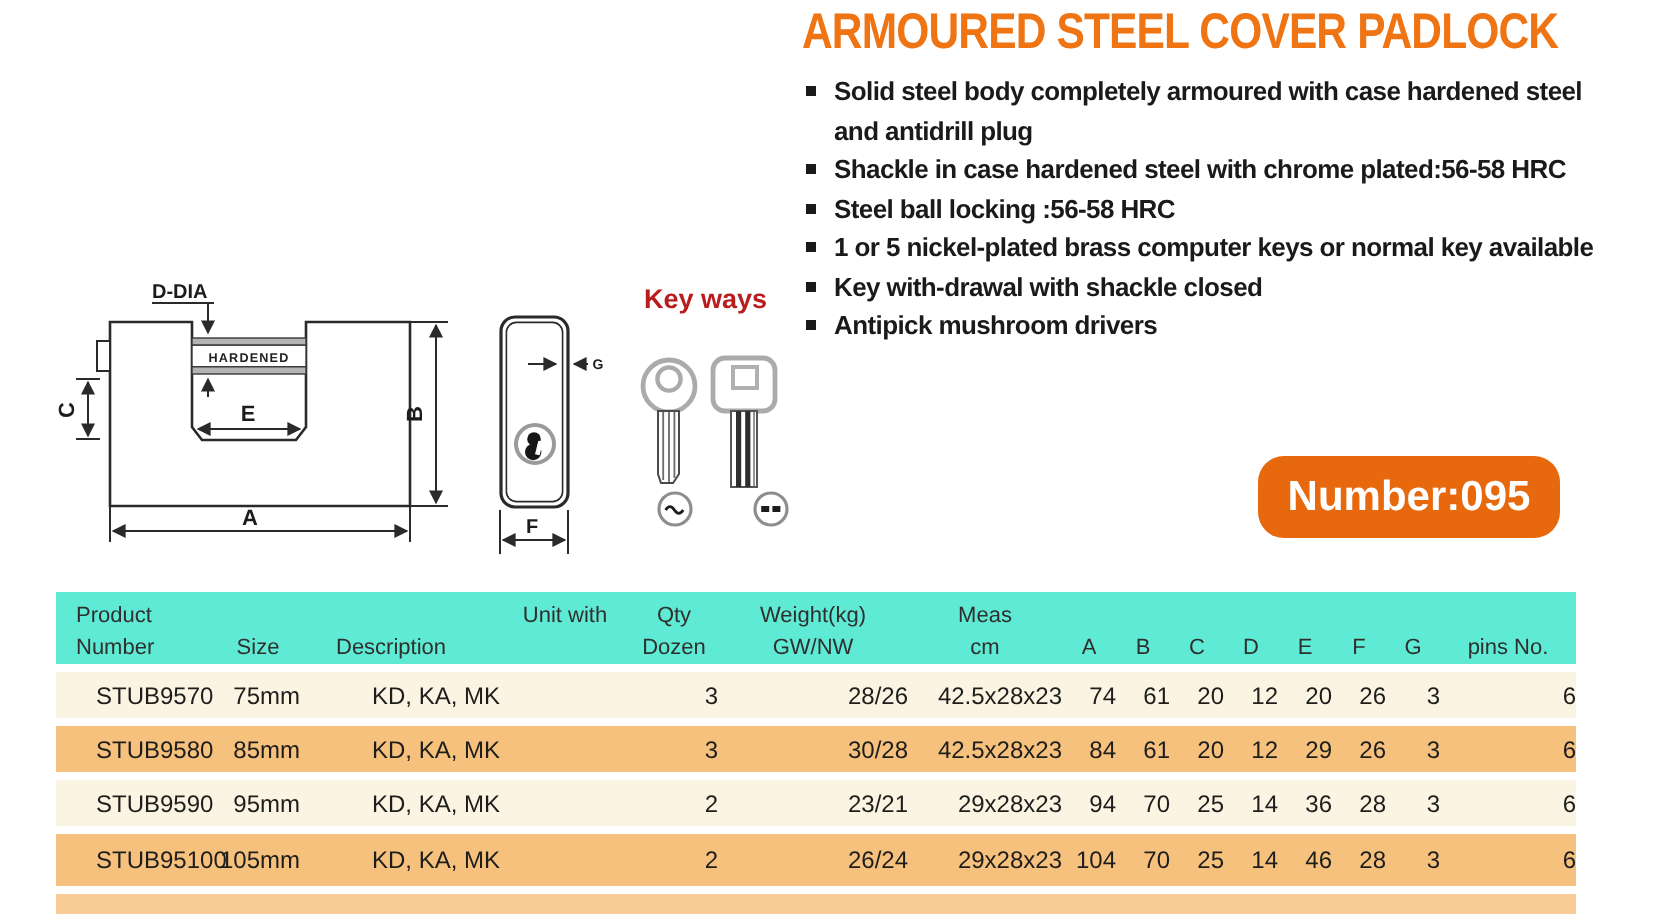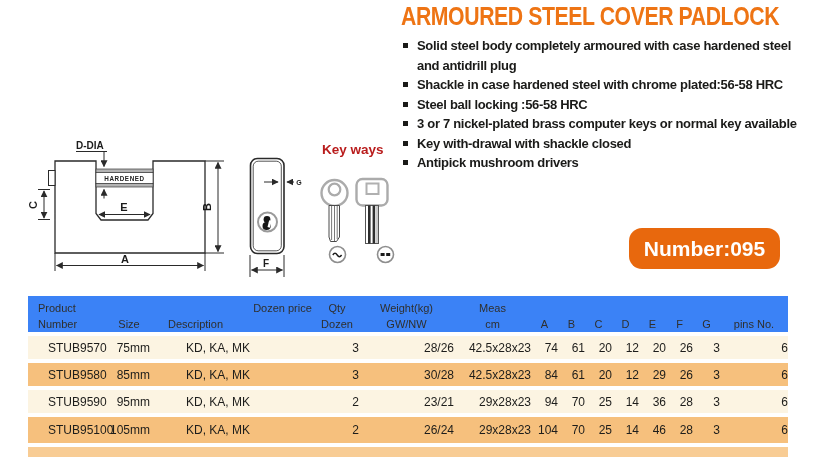--- a/index.html
+++ b/index.html
@@ -52,21 +52,21 @@
     color:#ffffff; font-size:21px; font-weight:bold; letter-spacing:0;
   }
 
   
   .spec-table { position:absolute; left:28px; top:296px; width:760px; }
   .tgrid {
     display:grid;
     grid-template-columns:80px 42px 100px 65px 44px 95px 77px repeat(7,27px) 68px;
   }
   .thead {
-    background:#3b82f6; height:36px;
+    background:#5eead4; height:36px;
     grid-template-rows:17px 15px; padding-top:3px;
     font-size:11px; color:#2f2f2d;
     margin-bottom:4px;
   }
   .thead .hcell { display:flex; align-items:center; justify-content:center; }
   .thead .hleft { justify-content:flex-start; padding-left:10px; }
   .thead .hdesc { justify-content:flex-start; padding-left:18px; }
   .trow {
     height:23px; margin-bottom:4px;
     font-size:12px; color:#1d1d1b;
@@ -83,21 +83,21 @@
 </head>
 <body>
 
 <div class="page-title">ARMOURED STEEL COVER PADLOCK</div>
 
 <div class="features">
     <div class="feature"><span class="bullet"></span><span>Solid steel body completely armoured with case hardened steel
 and antidrill plug</span></div>
     <div class="feature"><span class="bullet"></span><span>Shackle in case hardened steel with chrome plated:56-58 HRC</span></div>
     <div class="feature"><span class="bullet"></span><span>Steel ball locking :56-58 HRC</span></div>
-    <div class="feature"><span class="bullet"></span><span>3 or 7 nickel-plated brass computer keys or normal key available</span></div>
+    <div class="feature"><span class="bullet"></span><span>1 or 5 nickel-plated brass computer keys or normal key available</span></div>
     <div class="feature"><span class="bullet"></span><span>Key with-drawal with shackle closed</span></div>
     <div class="feature"><span class="bullet"></span><span>Antipick mushroom drivers</span></div>
   </div>
 
 <svg id="front-view" width="215" height="152" viewBox="20 128 215 152" xmlns="http://www.w3.org/2000/svg">
   <defs>
     <marker id="arr" viewBox="0 0 10 10" refX="9" refY="5" markerWidth="7" markerHeight="7" orient="auto-start-reverse">
       <path d="M0 0 L10 5 L0 10 z" fill="#2a2a2a"></path>
     </marker>
   </defs>
@@ -182,21 +182,21 @@
 <div class="series-badge">
   <span>Number:095</span>
 </div>
 
 <div class="spec-table">
   <div class="tgrid thead">
     <div class="hcell hleft" style="grid-column:1;grid-row:1">Product</div>
     <div class="hcell hleft" style="grid-column:1;grid-row:2">Number</div>
     <div class="hcell" style="grid-column:2;grid-row:2">Size</div>
     <div class="hcell hdesc" style="grid-column:3;grid-row:2">Description</div>
-    <div class="hcell" style="grid-column:4;grid-row:1">Dozen price</div>
+    <div class="hcell" style="grid-column:4;grid-row:1">Unit with</div>
     <div class="hcell" style="grid-column:5;grid-row:1">Qty</div>
     <div class="hcell" style="grid-column:5;grid-row:2">Dozen</div>
     <div class="hcell" style="grid-column:6;grid-row:1">Weight(kg)</div>
     <div class="hcell" style="grid-column:6;grid-row:2">GW/NW</div>
     <div class="hcell" style="grid-column:7;grid-row:1">Meas</div>
     <div class="hcell" style="grid-column:7;grid-row:2">cm</div>
     <div class="hcell" style="grid-column:8;grid-row:2">A</div>
     <div class="hcell" style="grid-column:9;grid-row:2">B</div>
     <div class="hcell" style="grid-column:10;grid-row:2">C</div>
     <div class="hcell" style="grid-column:11;grid-row:2">D</div>

